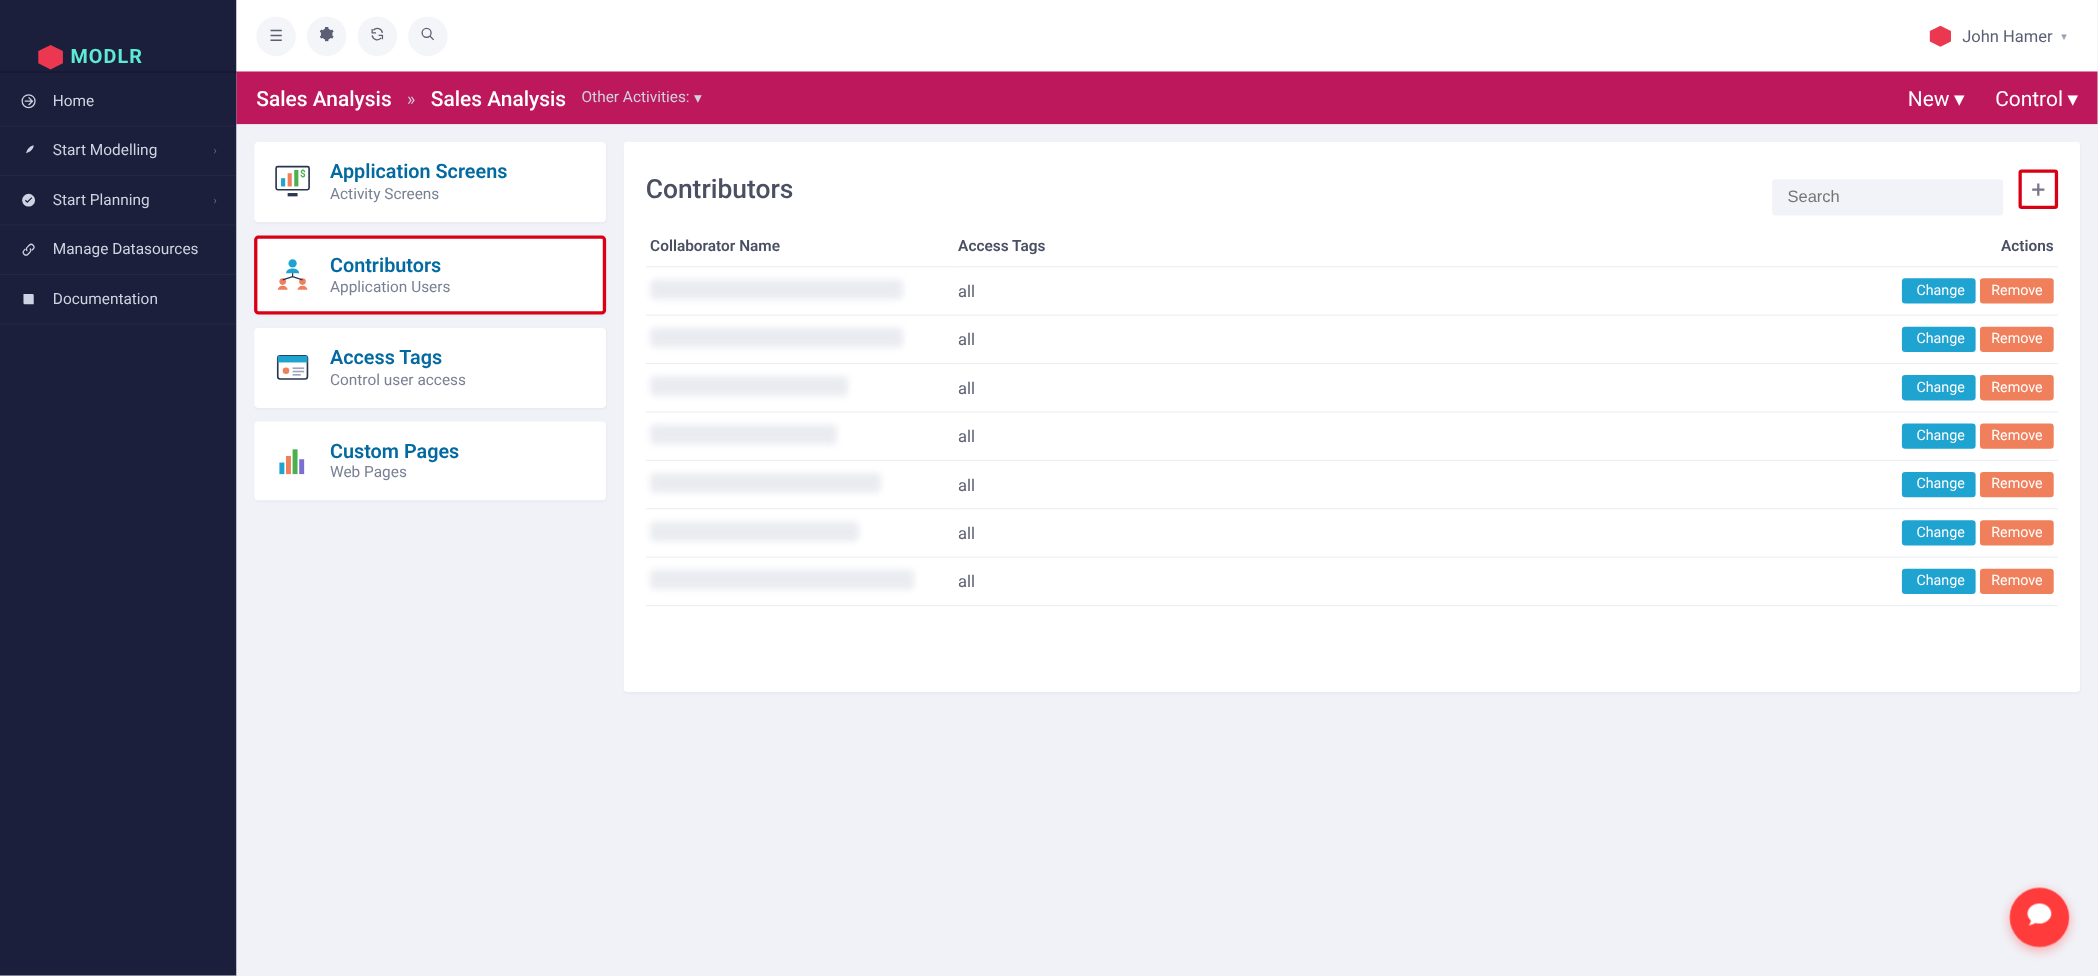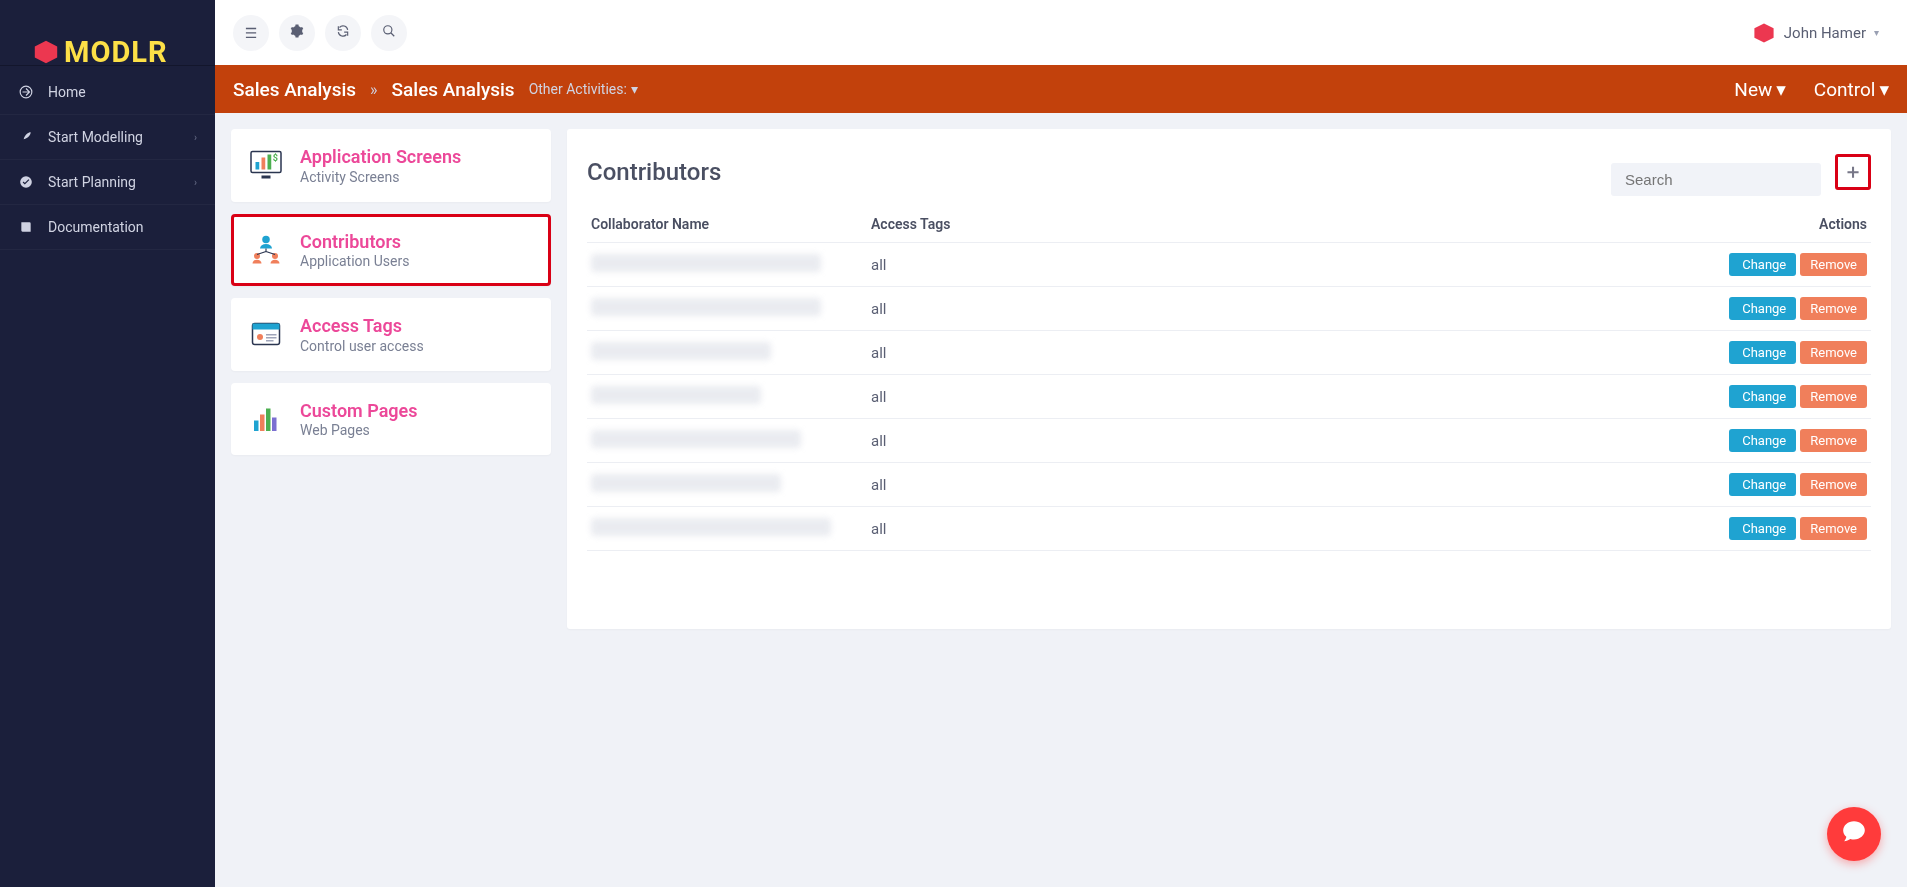--- a/index.html
+++ b/index.html
@@ -3,48 +3,48 @@
 <meta charset="utf-8">
 <style>
   * { box-sizing: border-box; margin: 0; padding: 0; }
   html, body { height: 100%; width: 100%; font-family: -apple-system, BlinkMacSystemFont, "Segoe UI", Roboto, "Helvetica Neue", Arial, sans-serif; background:#f0f2f7; color:#333; }
   body { display: flex; flex-direction: column; height: 887px; width: 1907px; overflow:hidden;}
   
   .app { display:flex; height:100%; width:100%; }
   
   .sidebar { width:215px; background:#1b1f3b; color:#cfd2e2; display:flex; flex-direction:column; }
   .logo-area { height:65px; display:flex; align-items:center; padding-left:32px; }
-  .logo-text { font-weight:700; font-size:29px; color:#fde047; letter-spacing:1px; display:flex; align-items:center; gap:4px;margin-top:38px;}
+  .logo-text { font-weight:700; font-size:18px; color:#5eead4; letter-spacing:1px; display:flex; align-items:center; gap:4px;margin-top:38px;}
   .logo-icon { width:28px; height:28px; }
   .nav { display:flex; flex-direction:column; padding-top:4px; }
   .nav-item { display:flex; align-items:center; gap:14px; padding:14px 18px; font-size:14px; color:#d0d3e2; cursor:pointer; position:relative; border-bottom:1px solid rgba(255,255,255,0.04);}
   .nav-item .caret { margin-left:auto; font-size:10px; color:#6a6f8a; }
   .nav-icon { width:16px; height:16px; fill:#cfd2e2; flex-shrink:0; display:inline-flex; align-items:center; justify-content:center;}
   
   .main { flex:1; display:flex; flex-direction:column; }
   .topbar { height:65px; background:#fff; display:flex; align-items:center; padding:0 18px; gap:10px; }
   .icon-btn { width:36px; height:36px; border-radius:50%; background:#f4f5f8; display:flex; align-items:center; justify-content:center; cursor:pointer; color:#5a5f73; font-size:14px;}
   .spacer { flex:1; }
   .user-area { display:flex; align-items:center; gap:8px; color:#5a5f73; font-size:15px; cursor:pointer; padding-right:10px;}
   .user-area .caret-down { font-size:10px; color:#9aa0b3; }
   
-  .breadcrumb-bar { background:#c2410c; color:#fff; height:48px; display:flex; align-items:center; padding:0 18px; gap:14px; }
+  .breadcrumb-bar { background:#be185d; color:#fff; height:48px; display:flex; align-items:center; padding:0 18px; gap:14px; }
   .breadcrumb-text { font-size:19px; font-weight:500; }
   .breadcrumb-sep { color:#cfd2e2; font-size:16px; }
   .other-activities { font-size:14px; color:#d0d3e2; display:flex; align-items:center; gap:4px; cursor:pointer; }
   .bc-dropdown { margin-left:auto; display:flex; gap:28px; }
   .bc-dropdown-item { font-size:19px; color:#fff; cursor:pointer; display:flex; align-items:center; gap:4px;}
   
   .content { flex:1; padding:16px; display:flex; gap:16px; align-items:flex-start; background:#f0f2f7;}
   
   .tabs-col { width:320px; display:flex; flex-direction:column; gap:12px; }
   .tab-card { background:#fff; border-radius:4px; padding:14px 14px; display:flex; align-items:center; gap:16px; border:3px solid transparent; box-shadow:0 1px 2px rgba(0,0,0,0.03); cursor:pointer;}
   .tab-card.active { border-color:#d90015; }
   .tab-icon { width:36px; height:36px; display:flex; align-items:center; justify-content:center; flex-shrink:0;}
-  .tab-title { font-size:18px; font-weight:600; color:#ec4899; line-height:1.25;}
+  .tab-title { font-size:18px; font-weight:600; color:#0369a1; line-height:1.25;}
   .tab-sub { font-size:14px; color:#7a8094; }
   
   .panel { flex:1; background:#fff; border-radius:3px; padding:18px 20px 28px 20px; min-height:500px; box-shadow:0 1px 2px rgba(0,0,0,0.03);}
   .panel-header { display:flex; align-items:center; margin-bottom:10px;}
   .panel-title { font-size:24px; font-weight:500; color:#4a4f62; }
   .search-input { margin-left:auto; background:#f1f3f8; border:none; border-radius:3px; padding:8px 14px; font-size:15px; width:210px; color:#555; outline:none;margin-top:16px;}
   .add-box { width:36px; height:36px; margin-left:14px; border:3px solid #d90015; display:flex; align-items:center; justify-content:center; cursor:pointer; color:#778; font-weight:700; font-size:20px; border-radius:3px;}
   
   table.contrib { width:100%; border-collapse:collapse; margin-top:6px;}
   table.contrib th { text-align:left; font-size:14px; font-weight:600; color:#4a4f62; padding:10px 4px; border-bottom:1px solid #eceef3;}
@@ -94,20 +94,28 @@
       </div>
       <div class="nav-item">
         <span class="nav-icon">
             <svg viewBox="0 0 24 24" width="14" height="14" fill="#cfd2e2">
               <circle cx="12" cy="12" r="10"></circle>
               <path d="M7 12 L10 15 L17 8" stroke="#1b1f3b" stroke-width="2" fill="none"></path>
             </svg>
           </span>
         <span>Start Planning</span>
         <span class="caret">›</span>
+      </div>
+      <div class="nav-item">
+        <span class="nav-icon">
+            <svg viewBox="0 0 24 24" width="14" height="14" fill="none" stroke="#cfd2e2" stroke-width="2">
+              <path d="M10 14 a4 4 0 0 1 0-6 l3-3 a4 4 0 0 1 6 6 l-2 2 M14 10 a4 4 0 0 1 0 6 l-3 3 a4 4 0 0 1-6-6 l2-2"></path>
+            </svg>
+          </span>
+        <span>Manage Datasources</span>
       </div>
       <div class="nav-item">
         <span class="nav-icon">
             <svg viewBox="0 0 24 24" width="14" height="14" fill="#cfd2e2">
               <path d="M4 4 H18 a2 2 0 0 1 2 2 V20 H6 a2 2 0 0 1-2-2 Z M4 6 a2 2 0 0 1 2-2"></path>
             </svg>
           </span>
         <span>Documentation</span>
       </div>
     </nav>

